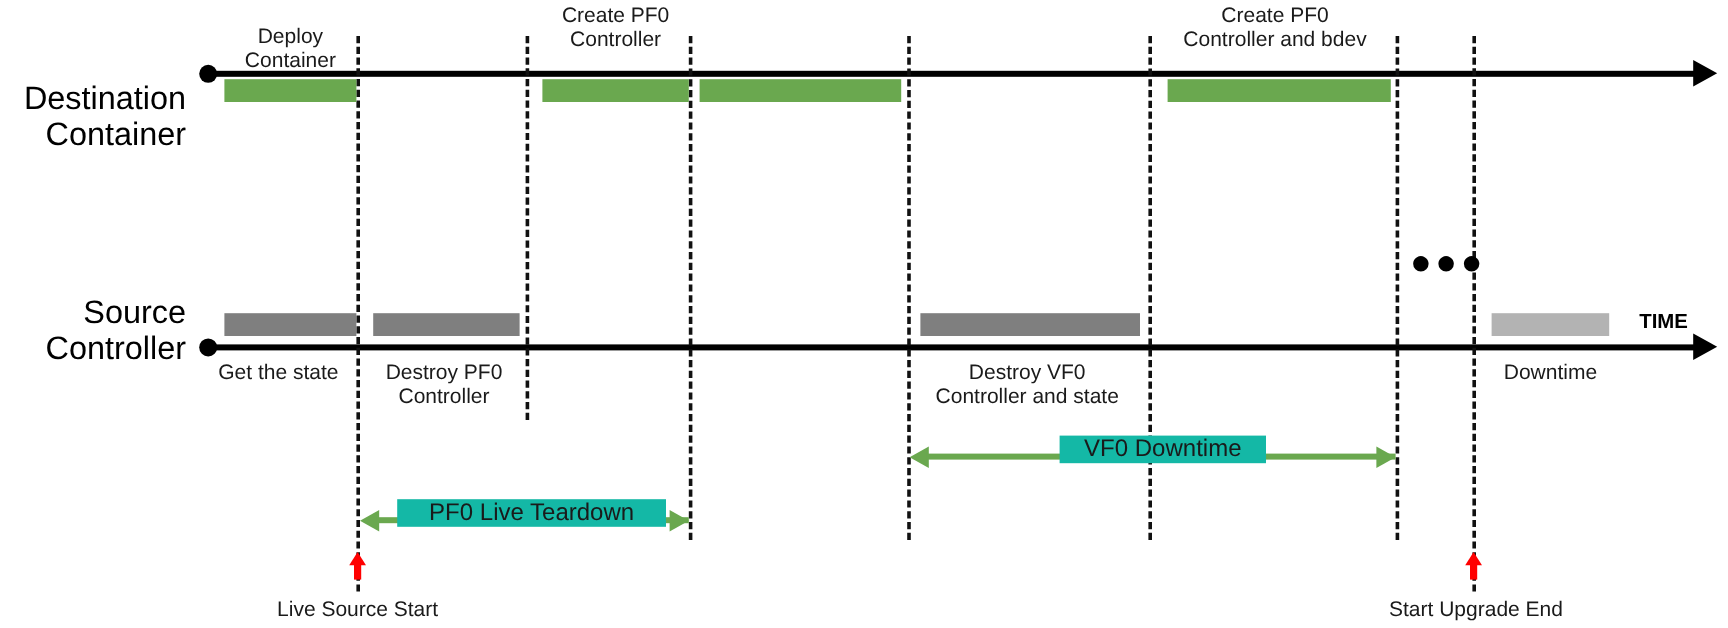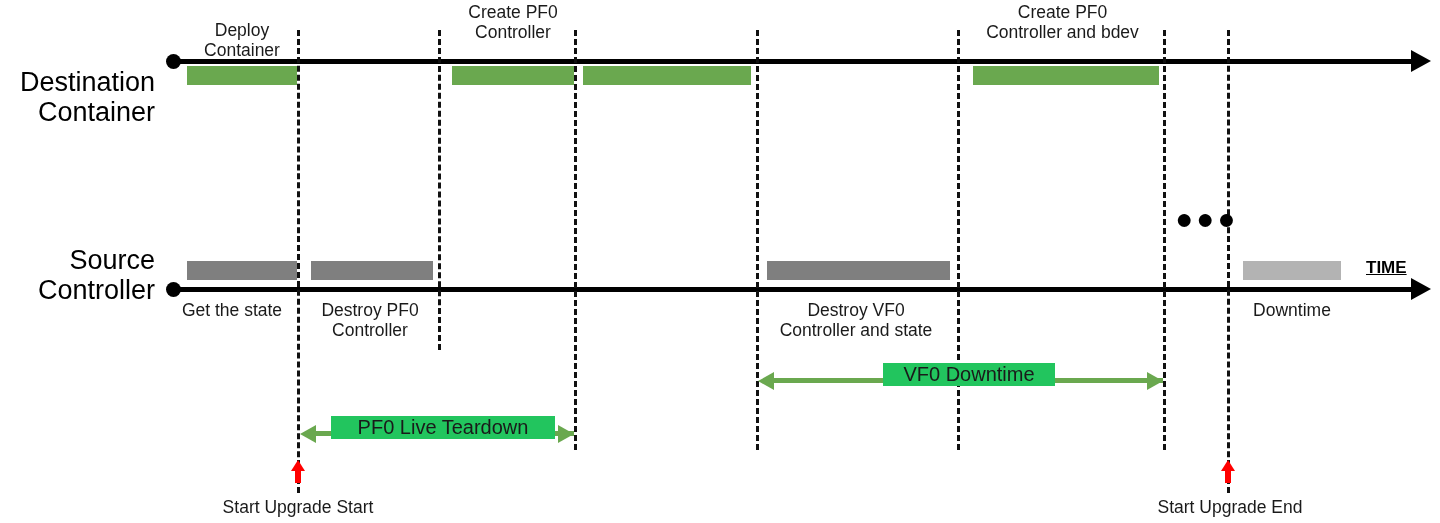--- a/index.html
+++ b/index.html
@@ -44,21 +44,21 @@
   .measure{position:absolute;height:30px;}
   .measure .mline{position:absolute;top:13px;height:5px;background:#6aa84f;}
   .measure .mhead{
     position:absolute;top:7px;width:0;height:0;
     border-top:9px solid transparent;border-bottom:9px solid transparent;
   }
   .measure .mhead.left{border-right:16px solid #6aa84f;}
   .measure .mhead.right{border-left:16px solid #6aa84f;}
   .measure .mtext{
     position:absolute;top:-2px;text-align:center;font-size:20px;color:#1a1a1a;
-    background:#22c55e;padding:0 6px;white-space:nowrap;
+    background:#14b8a6;padding:0 6px;white-space:nowrap;
   }
 
   .redarrow{position:absolute;width:14px;}
   .redarrow .shaft{position:absolute;left:4px;top:9px;width:6px;height:14px;background:#ff0000;}
   .redarrow .head{
     position:absolute;left:0;top:0;width:0;height:0;
     border-left:7px solid transparent;border-right:7px solid transparent;
     border-bottom:11px solid #ff0000;
   }
   .marker-label{position:absolute;font-size:17.5px;color:#1a1a1a;text-align:center;white-space:nowrap;}
@@ -74,21 +74,21 @@
 Controller</div>
 
   <div class="axis-dot" style="left:166px;top:54px;"></div>
   <div class="axis-line" style="left:173px;top:59px;width:1240px;"></div>
   <div class="axis-arrow" style="left:1411px;top:50px;"></div>
 
   <div class="axis-dot" style="left:166px;top:282px;"></div>
   <div class="axis-line" style="left:173px;top:287px;width:1240px;"></div>
   <div class="axis-arrow" style="left:1411px;top:278px;"></div>
 
-  <div class="time-label" style="left:1366px;top:258px;text-decoration:underline;">TIME</div>
+  <div class="time-label" style="left:1366px;top:258px;">TIME</div>
 
   <div class="vline" style="left:297px;top:30px;height:463px;"></div>
   <div class="vline" style="left:438px;top:30px;height:320px;"></div>
   <div class="vline" style="left:574px;top:30px;height:420px;"></div>
   <div class="vline" style="left:756px;top:30px;height:420px;"></div>
   <div class="vline" style="left:957px;top:30px;height:420px;"></div>
   <div class="vline" style="left:1163px;top:30px;height:420px;"></div>
   <div class="vline" style="left:1227px;top:30px;height:463px;"></div>
 
   <div class="bar green" style="left:187px;top:66px;width:110px;"></div>
@@ -129,21 +129,21 @@
     <div class="mline" style="left:14px;width:260px;"></div>
     <div class="mhead right" style="left:258px;"></div>
     <div class="mtext" style="left:31px;width:212px;">PF0 Live Teardown</div>
   </div>
 
 
   <div class="redarrow" style="left:291px;top:460px;height:24px;">
     <div class="head"></div>
     <div class="shaft"></div>
   </div>
-  <div class="marker-label" style="left:198px;top:497px;width:200px;">Start Upgrade Start</div>
+  <div class="marker-label" style="left:198px;top:497px;width:200px;">Live Source Start</div>
 
   <div class="redarrow" style="left:1221px;top:460px;height:24px;">
     <div class="head"></div>
     <div class="shaft"></div>
   </div>
   <div class="marker-label" style="left:1130px;top:497px;width:200px;">Start Upgrade End</div>
 
 </div>
 
 </body></html>

